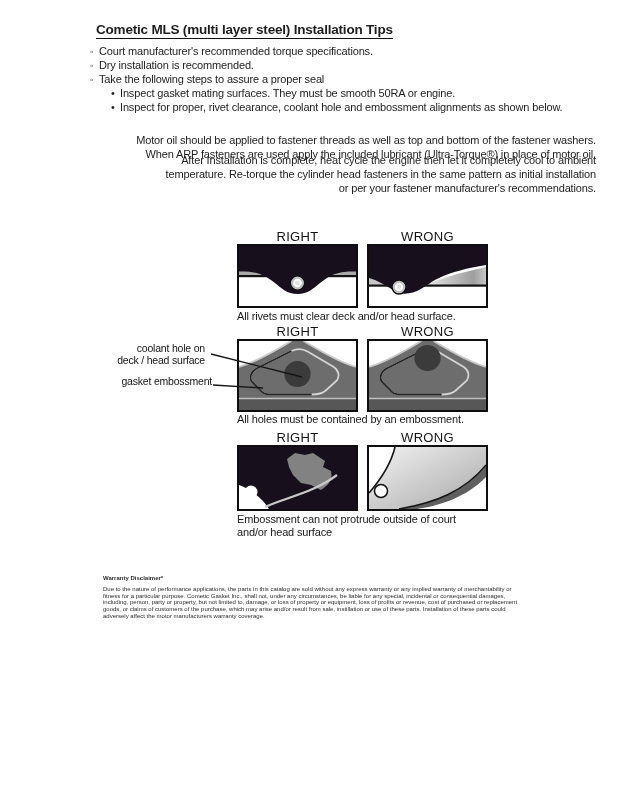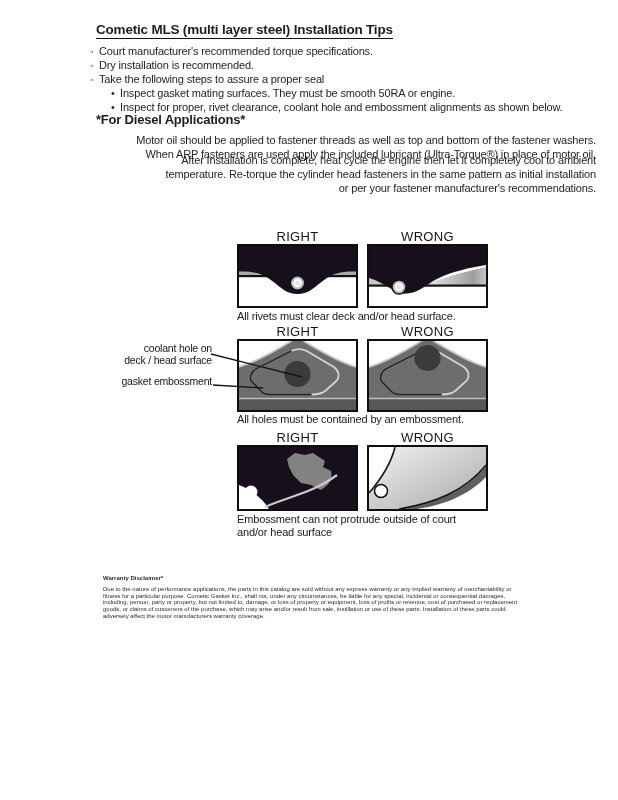--- a/index.html
+++ b/index.html
@@ -62,21 +62,20 @@
     <div class="bline sub">
       <span class="mark">•</span>
       <span>Inspect gasket mating surfaces.  They must be smooth 50RA or engine.</span>
     </div>
     <div class="bline sub">
       <span class="mark">•</span>
       <span>Inspect for proper, rivet clearance, coolant hole and embossment alignments as shown below.</span>
     </div>
   </div>
 
-  <div class="abs h2">*For Diesel Applications*</div>
   <div class="abs para pre p1">Motor oil should be applied to fastener threads as well as top and bottom of the fastener washers.
 When ARP fasteners are used apply the included lubricant (Ultra-Torque®) in place of motor oil.</div>
   <div class="abs para pre p2">After Installation is complete, heat cycle the engine then let it completely cool to ambient
 temperature. Re-torque the cylinder head fasteners in the same pattern as initial installation
 or per your fastener manufacturer's recommendations.</div>
 
   <div class="abs fig-label" style="left:237px; top:229px;">RIGHT</div>
   <div class="abs fig-label" style="left:367px; top:229px;">WRONG</div>
 
   <div class="abs fig-box" style="left:237px; top:244px; height:64px;">
@@ -106,21 +105,21 @@
       <circle cx="30" cy="41" r="7" fill="#bdbdbd" stroke="#0f0f0f" stroke-width="1.4"></circle>
       <circle cx="30" cy="41" r="4.3" fill="#ffffff"></circle>
       <circle cx="30" cy="41" r="2.2" fill="#e3e3e3"></circle>
     </svg>
   </div>
   <div class="abs cap" style="left:237px; top:310px;">All rivets must clear deck and/or head surface.</div>
 
   <div class="abs fig-label" style="left:237px; top:324px;">RIGHT</div>
   <div class="abs fig-label" style="left:367px; top:324px;">WRONG</div>
 
-  <div class="abs callout preline" style="left:117px; top:343px;">coolant hole on
+  <div class="abs callout preline" style="left:110px; top:343px;">coolant hole on
 deck / head surface</div>
   <div class="abs callout" style="left:117px; top:376px;">gasket embossment</div>
 
   <svg class="abs" style="left:205px; top:344px; z-index:3;" width="105" height="48">
     <line x1="6" y1="10" x2="97" y2="33" stroke="#141414" stroke-width="1.3"></line>
     <line x1="8" y1="41" x2="58" y2="44" stroke="#141414" stroke-width="1.3"></line>
   </svg>
 
   <div class="abs fig-box" style="left:237px; top:339px; height:73px;">
     <svg viewBox="0 0 116 69" preserveAspectRatio="none">

